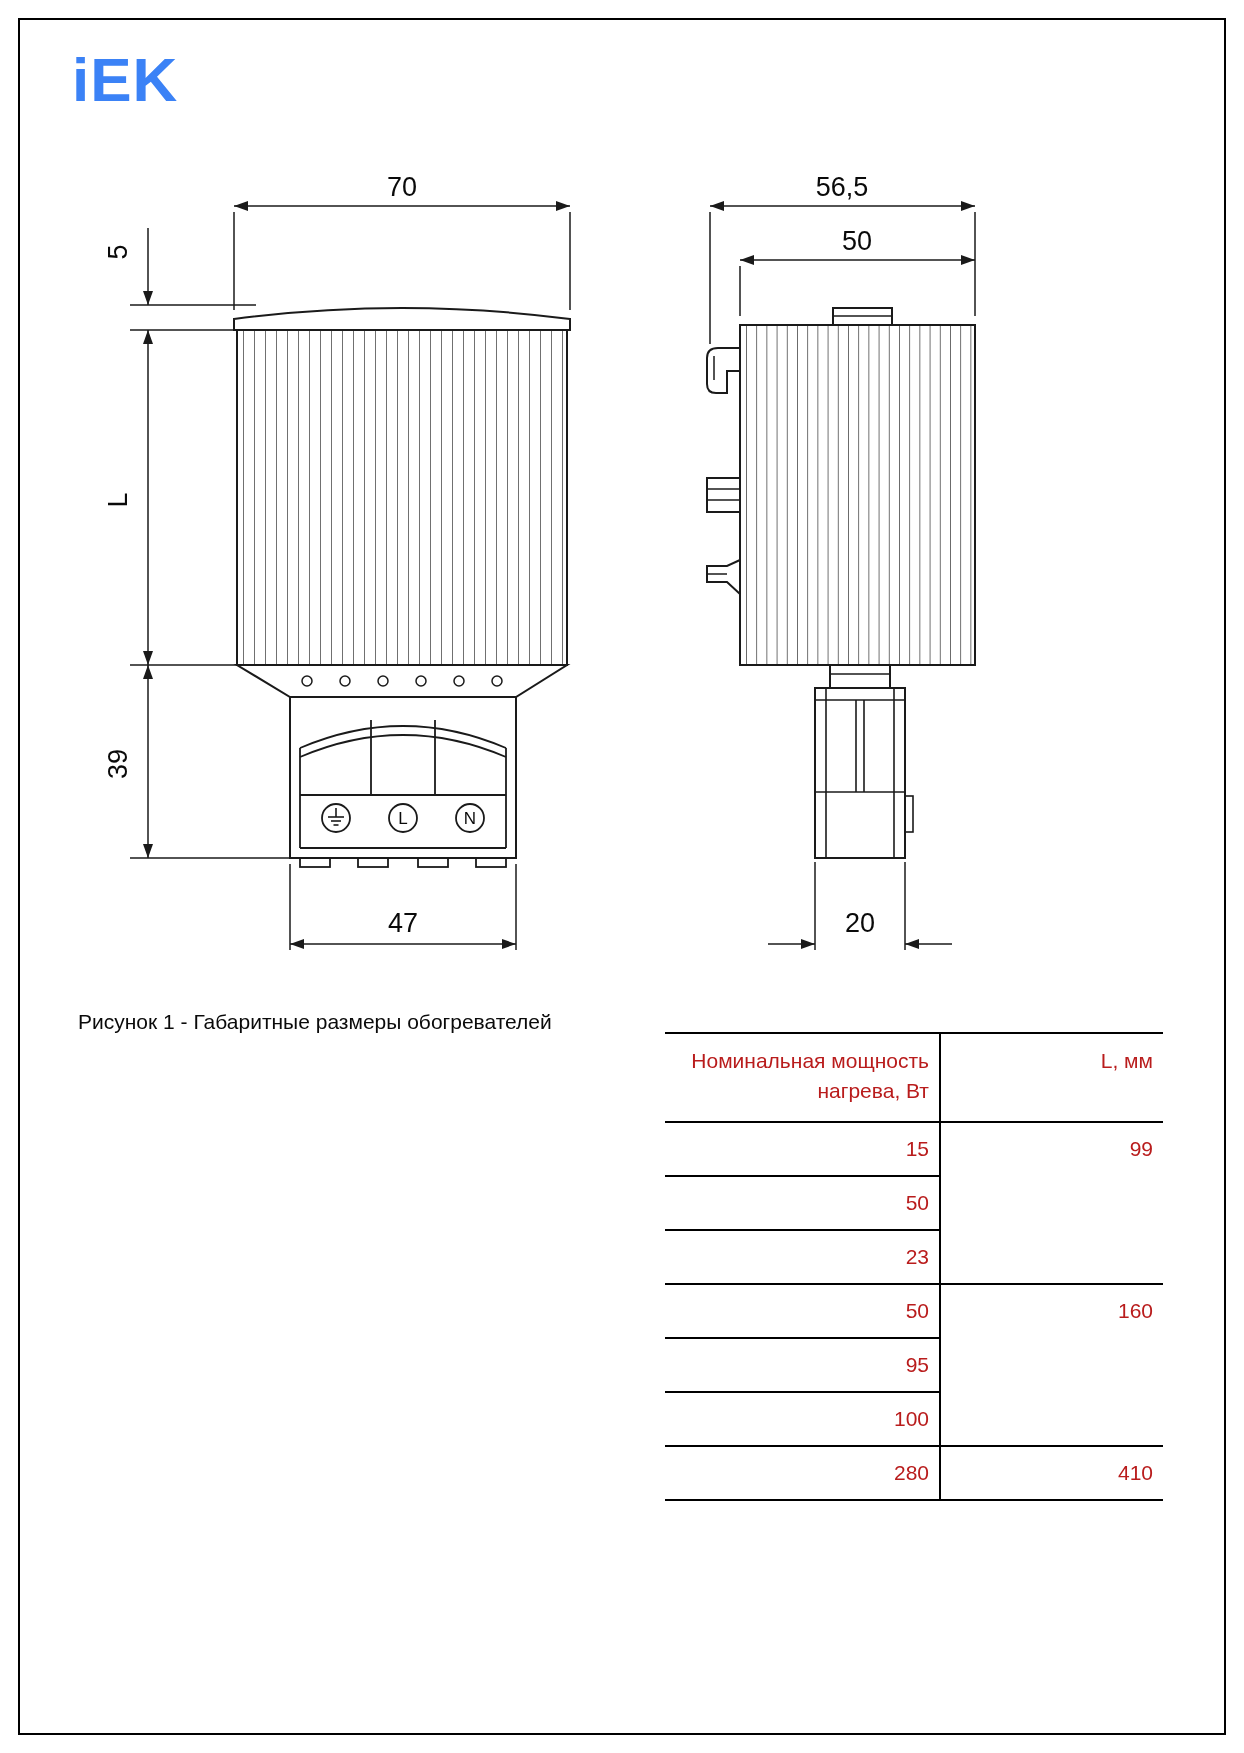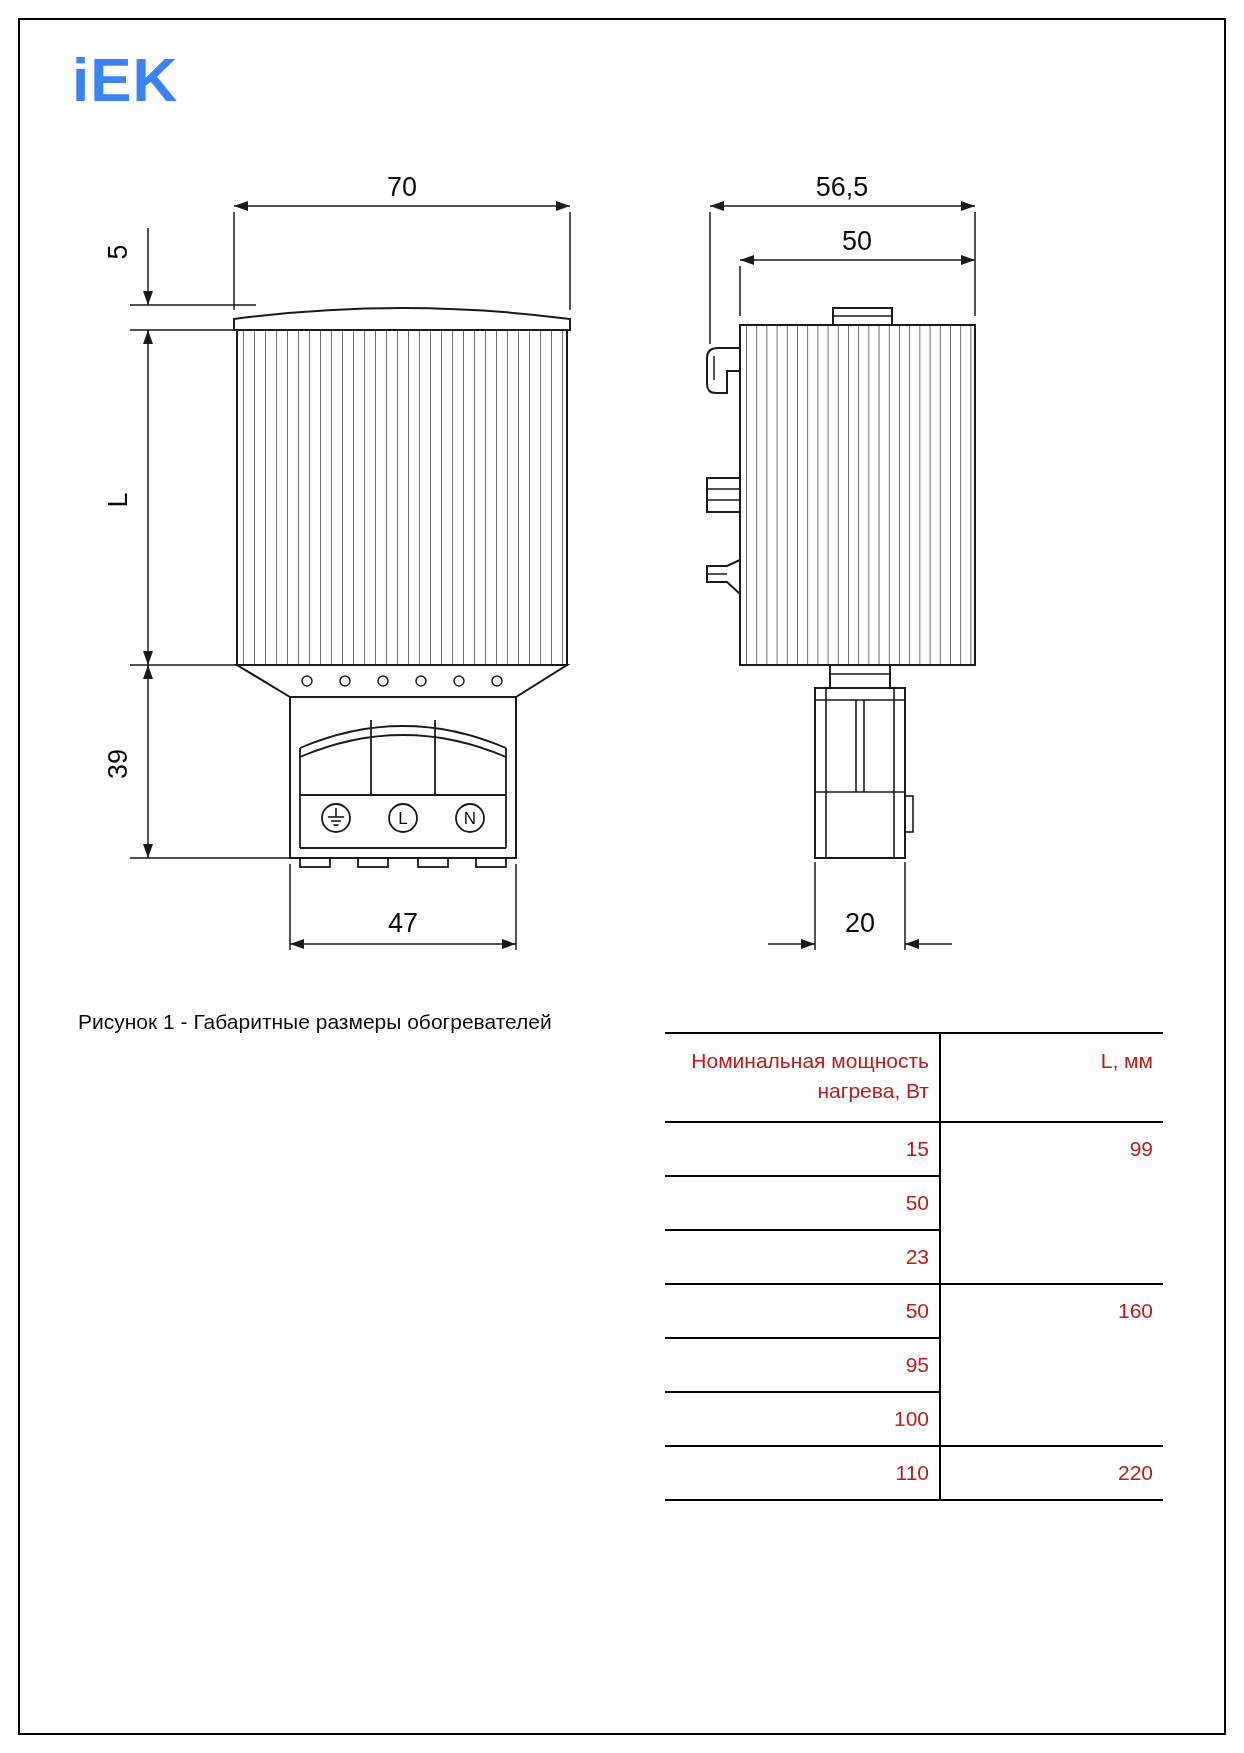--- a/index.html
+++ b/index.html
@@ -225,17 +225,17 @@
         <td class="power-cell">50</td>
         <td class="length-cell" rowspan="3">160</td>
       </tr>
       <tr>
         <td class="power-cell">95</td>
       </tr>
       <tr>
         <td class="power-cell">100</td>
       </tr>
       <tr>
-        <td class="power-cell">110</td>
-        <td class="length-cell" rowspan="1">220</td>
+        <td class="power-cell">280</td>
+        <td class="length-cell" rowspan="1">410</td>
       </tr>
     </tbody>
 </table>
 
 </body></html>

